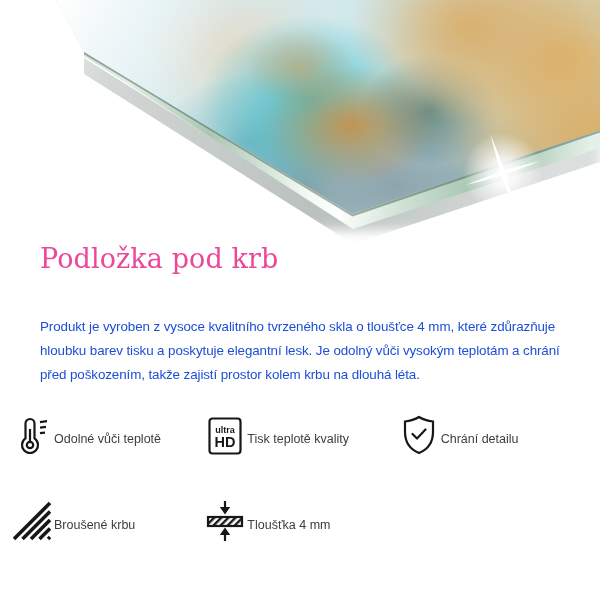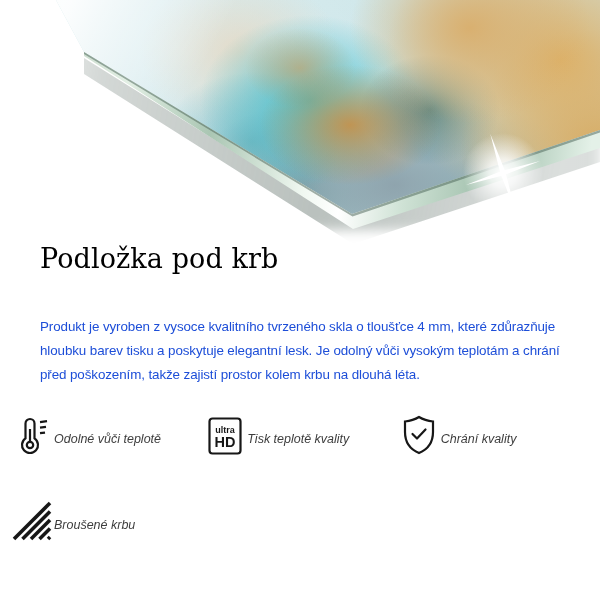--- a/index.html
+++ b/index.html
@@ -60,36 +60,36 @@
     clip-path:polygon(84px 52px, 352px 214px, 600px 130px, 600px 132.5px, 352.5px 216.5px, 84px 54px);
     background:rgba(72,98,86,0.5);
   }
 
   .sparkle { left:458px; top:128px; }
 
   
   .heading {
     position:absolute; left:40px; top:240px;
     font-family:"DejaVu Serif", "Liberation Serif", serif;
-    font-size:27px; line-height:37px; font-weight:400; color:#000000;
+    font-size:27px; line-height:37px; font-weight:400; color:#ec4899;
     letter-spacing:0.1px; white-space:nowrap;text-align:right;
   }
   .description {
     position:absolute; left:40px; top:315px; width:540px;
     font-size:13.4px; line-height:24px; color:#1d4ed8; letter-spacing:-0.1px;
   }
 
   
   .features {
     position:absolute; left:10px; top:398px; width:580px;
     display:grid; grid-template-columns:repeat(3, 1fr); row-gap:14px;
   }
   .feature { display:flex; flex-direction:row; align-items:center; height:72px; }
   .feature .icon-box { height:46px; display:flex; align-items:flex-end; justify-content:center; }
-  .feature .label { margin-top:9px; font-size:12.5px; color:#3d3d3d; white-space:nowrap;font-style:italic; }
+  .feature .label { margin-top:9px; font-size:12.5px; color:#3d3d3d; white-space:nowrap; }
   .ficon { display:block; }
   .stroke { fill:none; stroke:#171717; stroke-width:2.2; }
 </style>
 </head>
 <body>
 
 <div id="app">
 
   <div class="hero">
     <div class="panel-shadow"></div>
@@ -148,34 +148,51 @@
       <span class="label">Tisk teplotě kvality</span>
     </div>
 
     <div class="feature">
       <div class="icon-box">
         <svg class="ficon" width="44" height="44" viewBox="0 0 44 44">
           <path class="stroke" d="M22 4 C26 6.5 31 8 36 8.5 L36 19 C36 29.5 30.5 36.5 22 40 C13.5 36.5 8 29.5 8 19 L8 8.5 C13 8 18 6.5 22 4 Z"></path>
           <path class="stroke" d="M15.5 21 L20 25.5 L28.5 16.5" stroke-linecap="round" stroke-linejoin="round"></path>
         </svg>
       </div>
-      <span class="label">Chrání kvality</span>
+      <span class="label">Chrání detailu</span>
     </div>
 
 
     <div class="feature">
       <div class="icon-box">
         <svg class="ficon" width="44" height="44" viewBox="0 0 44 44">
           <g stroke="#171717" stroke-width="3.6" stroke-linecap="butt">
             <line x1="4" y1="40" x2="40" y2="4"></line>
             <line x1="12.5" y1="40" x2="40" y2="12.5"></line>
             <line x1="21" y1="40" x2="40" y2="21"></line>
             <line x1="29.5" y1="40" x2="40" y2="29.5"></line>
             <line x1="38" y1="40" x2="40" y2="38"></line>
           </g>
         </svg>
       </div>
       <span class="label">Broušené krbu</span>
     </div>
 
+    <div class="feature">
+      <div class="icon-box">
+        <svg class="ficon" width="44" height="44" viewBox="0 0 44 44">
+          <defs>
+            <pattern id="hatch6" patternUnits="userSpaceOnUse" width="5" height="5" patternTransform="rotate(45 0 0)">
+              <rect x="0" y="0" width="2.4" height="5" fill="#171717"></rect>
+            </pattern>
+          </defs>
+          <rect x="5" y="18" width="34" height="9" fill="url(#hatch6)" stroke="#171717" stroke-width="2.2"></rect>
+          <line class="stroke" x1="22" y1="2" x2="22" y2="8" stroke-width="2.6"></line>
+          <polygon points="16.8,8 27.2,8 22,15.5" fill="#171717"></polygon>
+          <line class="stroke" x1="22" y1="42" x2="22" y2="36" stroke-width="2.6"></line>
+          <polygon points="16.8,36 27.2,36 22,28.5" fill="#171717"></polygon>
+        </svg>
+      </div>
+      <span class="label">Tloušťka 4 mm</span>
+    </div>
 
   </div>
 </div>
 
 </body></html>

